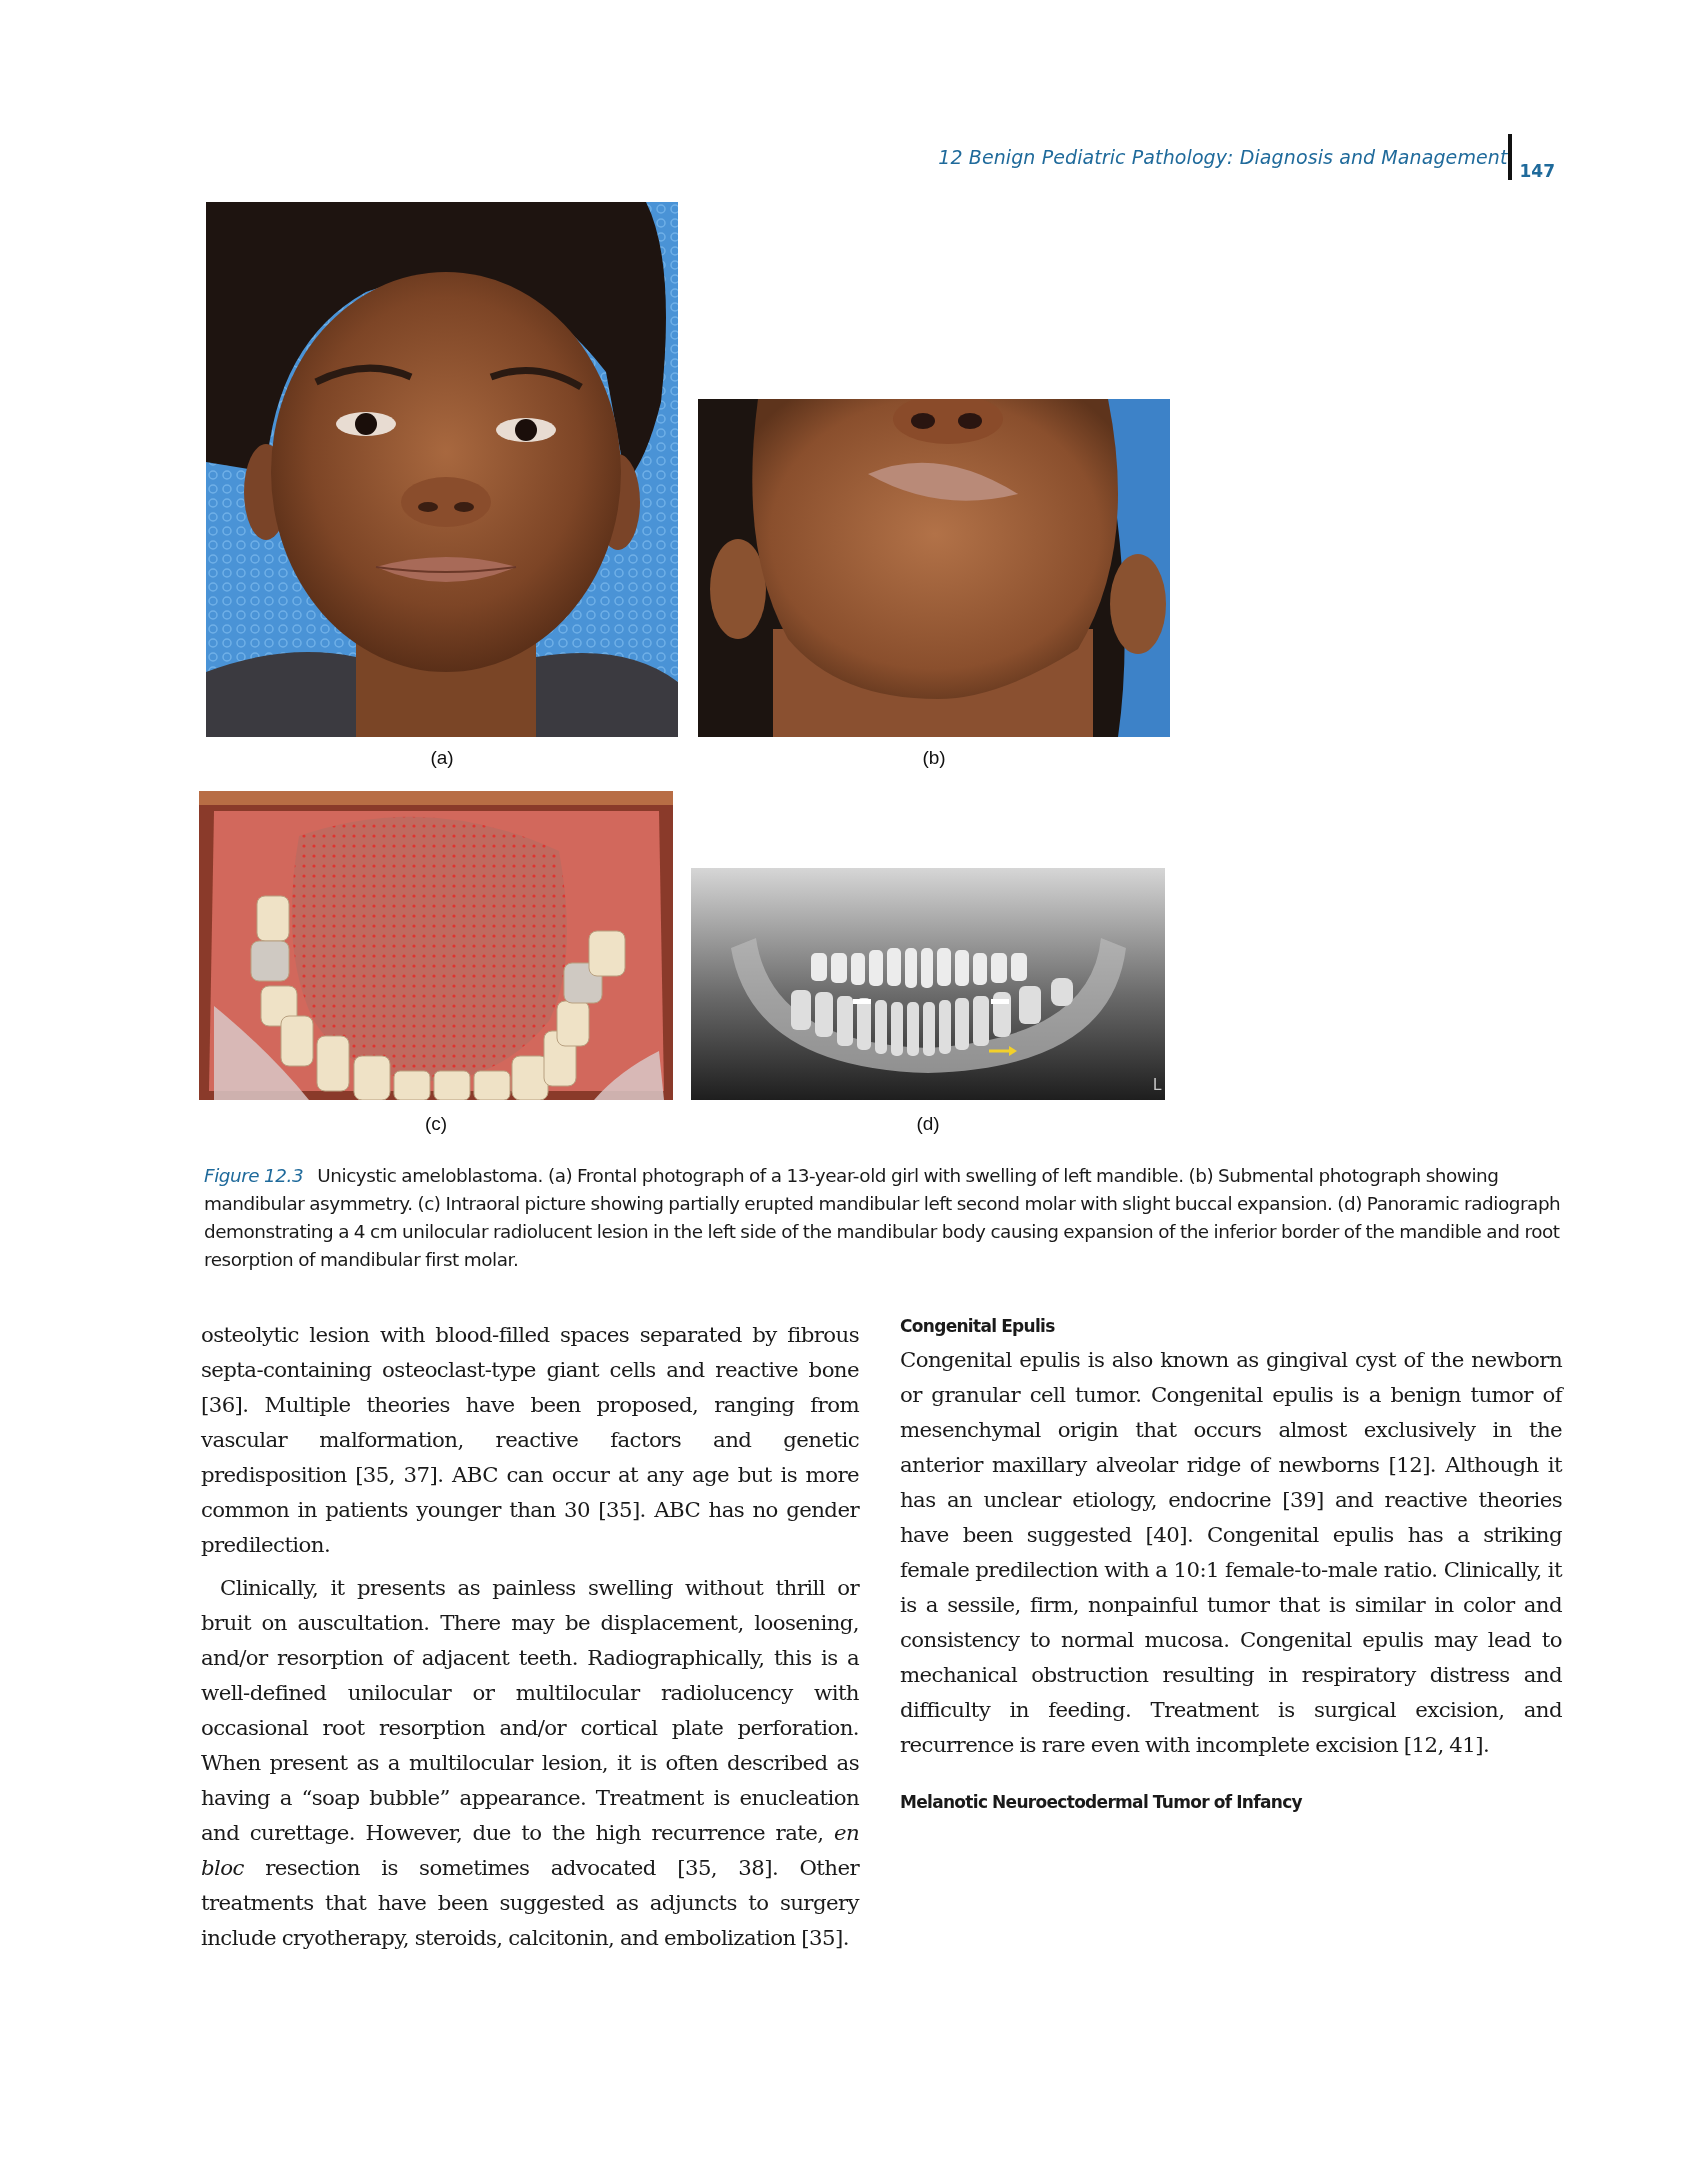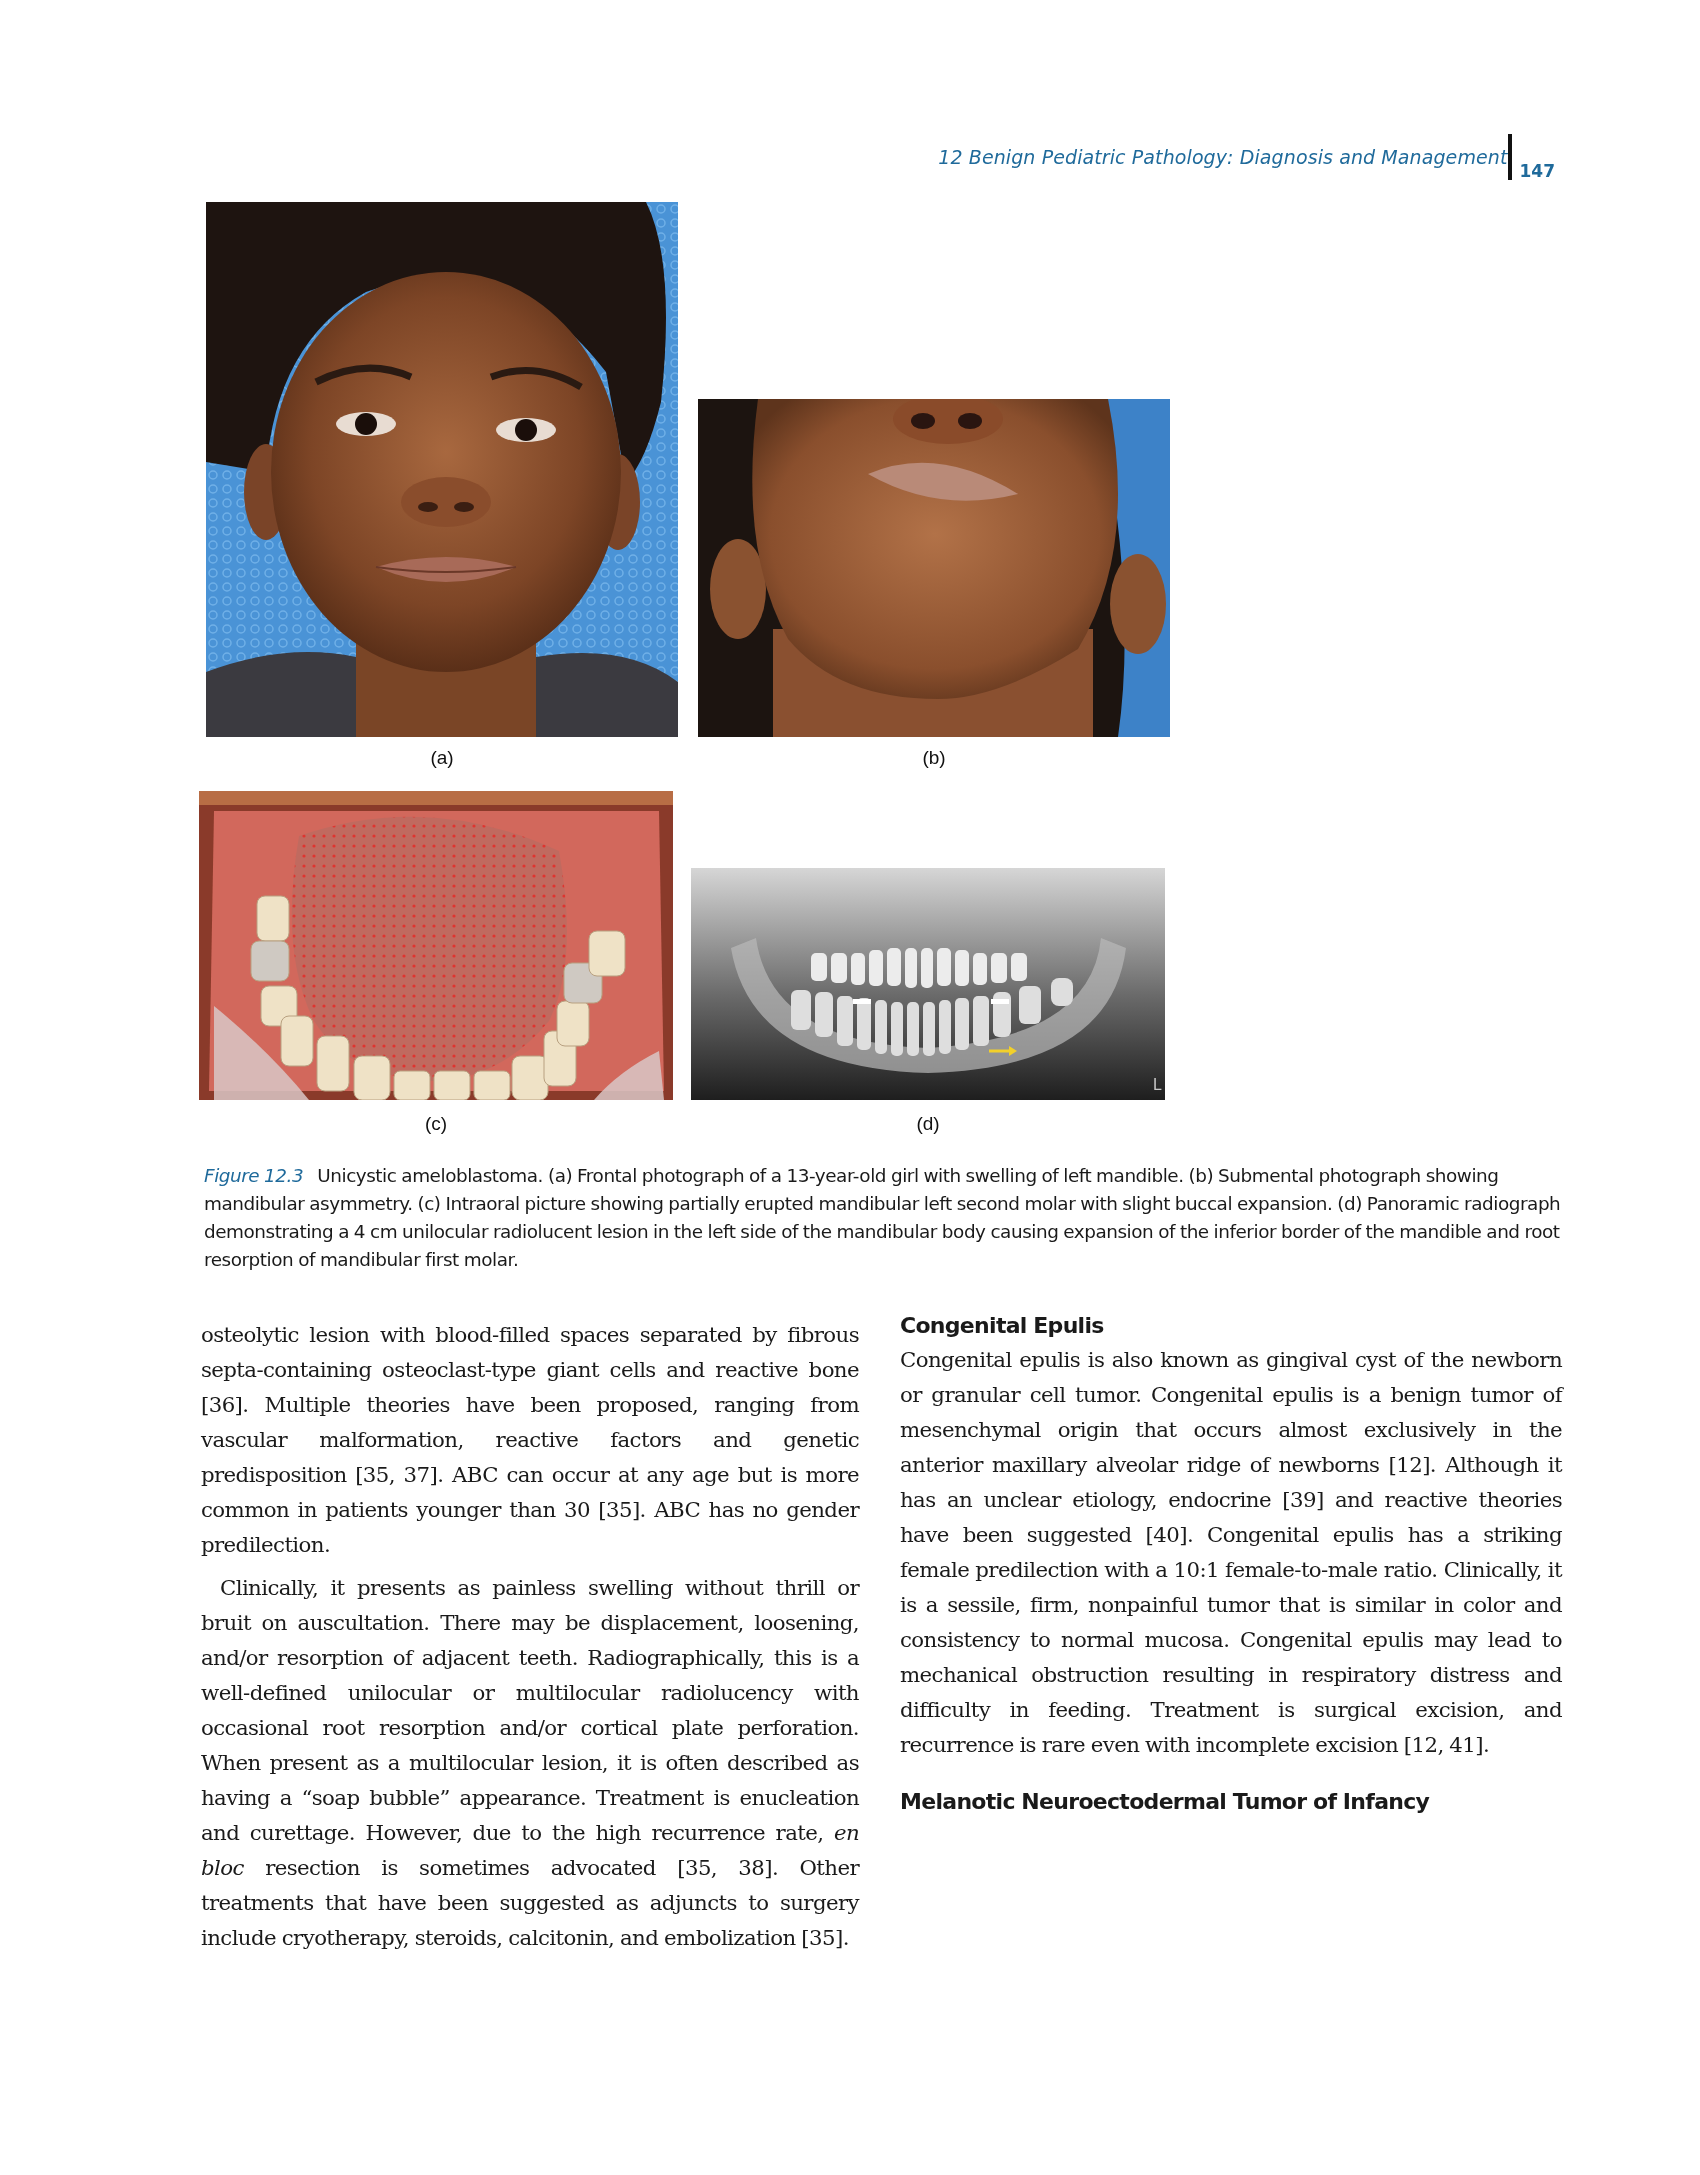--- a/index.html
+++ b/index.html
@@ -43,21 +43,21 @@
     .col p { margin: 0; }
     .col p.indent { text-indent: 19px; margin-top: 8px; }
     .col-left { left: 201px; }
     .col-right { left: 900px; width: 662px; top: 1310px; }
 
     .section-heading {
       font-family: "DejaVu Sans", sans-serif; color: #1f6a9b; font-size: 22.5px; font-weight: normal;
       letter-spacing: -0.6px; margin: 0 0 18px 0; line-height: 30px;
     }
     .sub-heading {
-      font-family: "DejaVu Sans", sans-serif; font-weight: bold; font-size: 22px; color: #1a1a1a;
+      font-family: "DejaVu Sans", sans-serif; font-weight: bold; font-size: 17px; color: #1a1a1a;
       letter-spacing: -0.7px; margin: 0; line-height: 32px;
     }
     .sub-heading.second { margin-top: 24px; }
     em { font-style: italic; }
   </style>
 </head>
 <body>
 
 <div class="running-head">
   <span class="running-title">12  Benign Pediatric Pathology: Diagnosis and Management</span>

